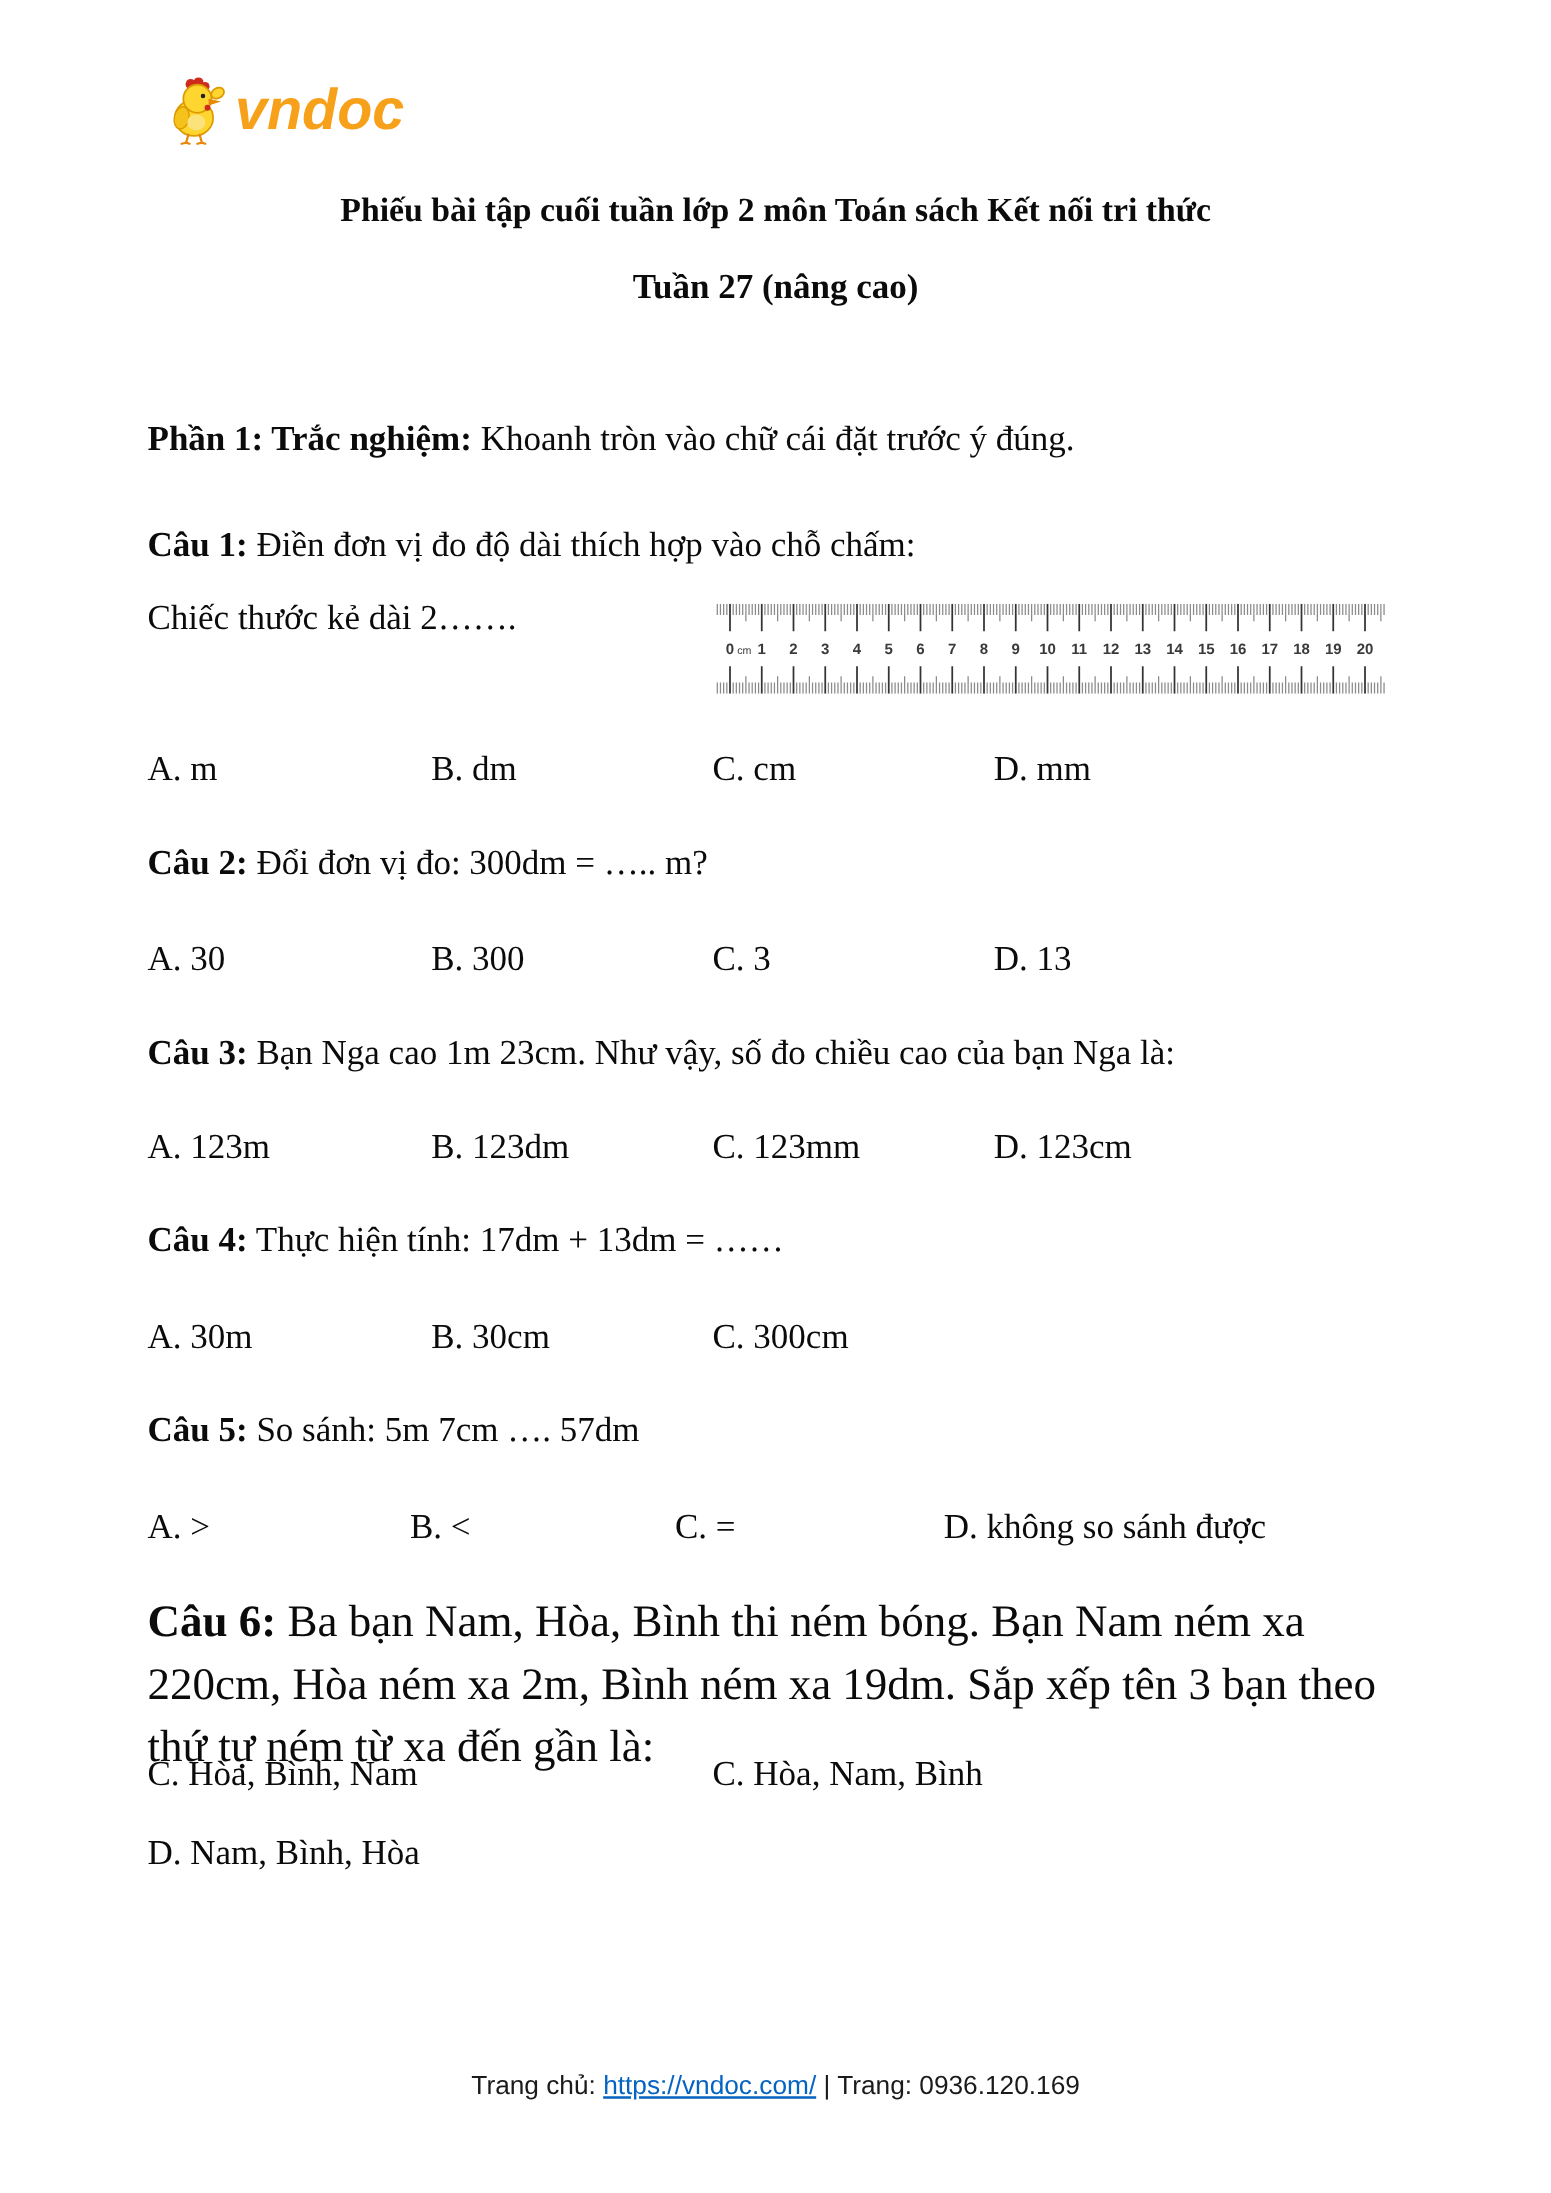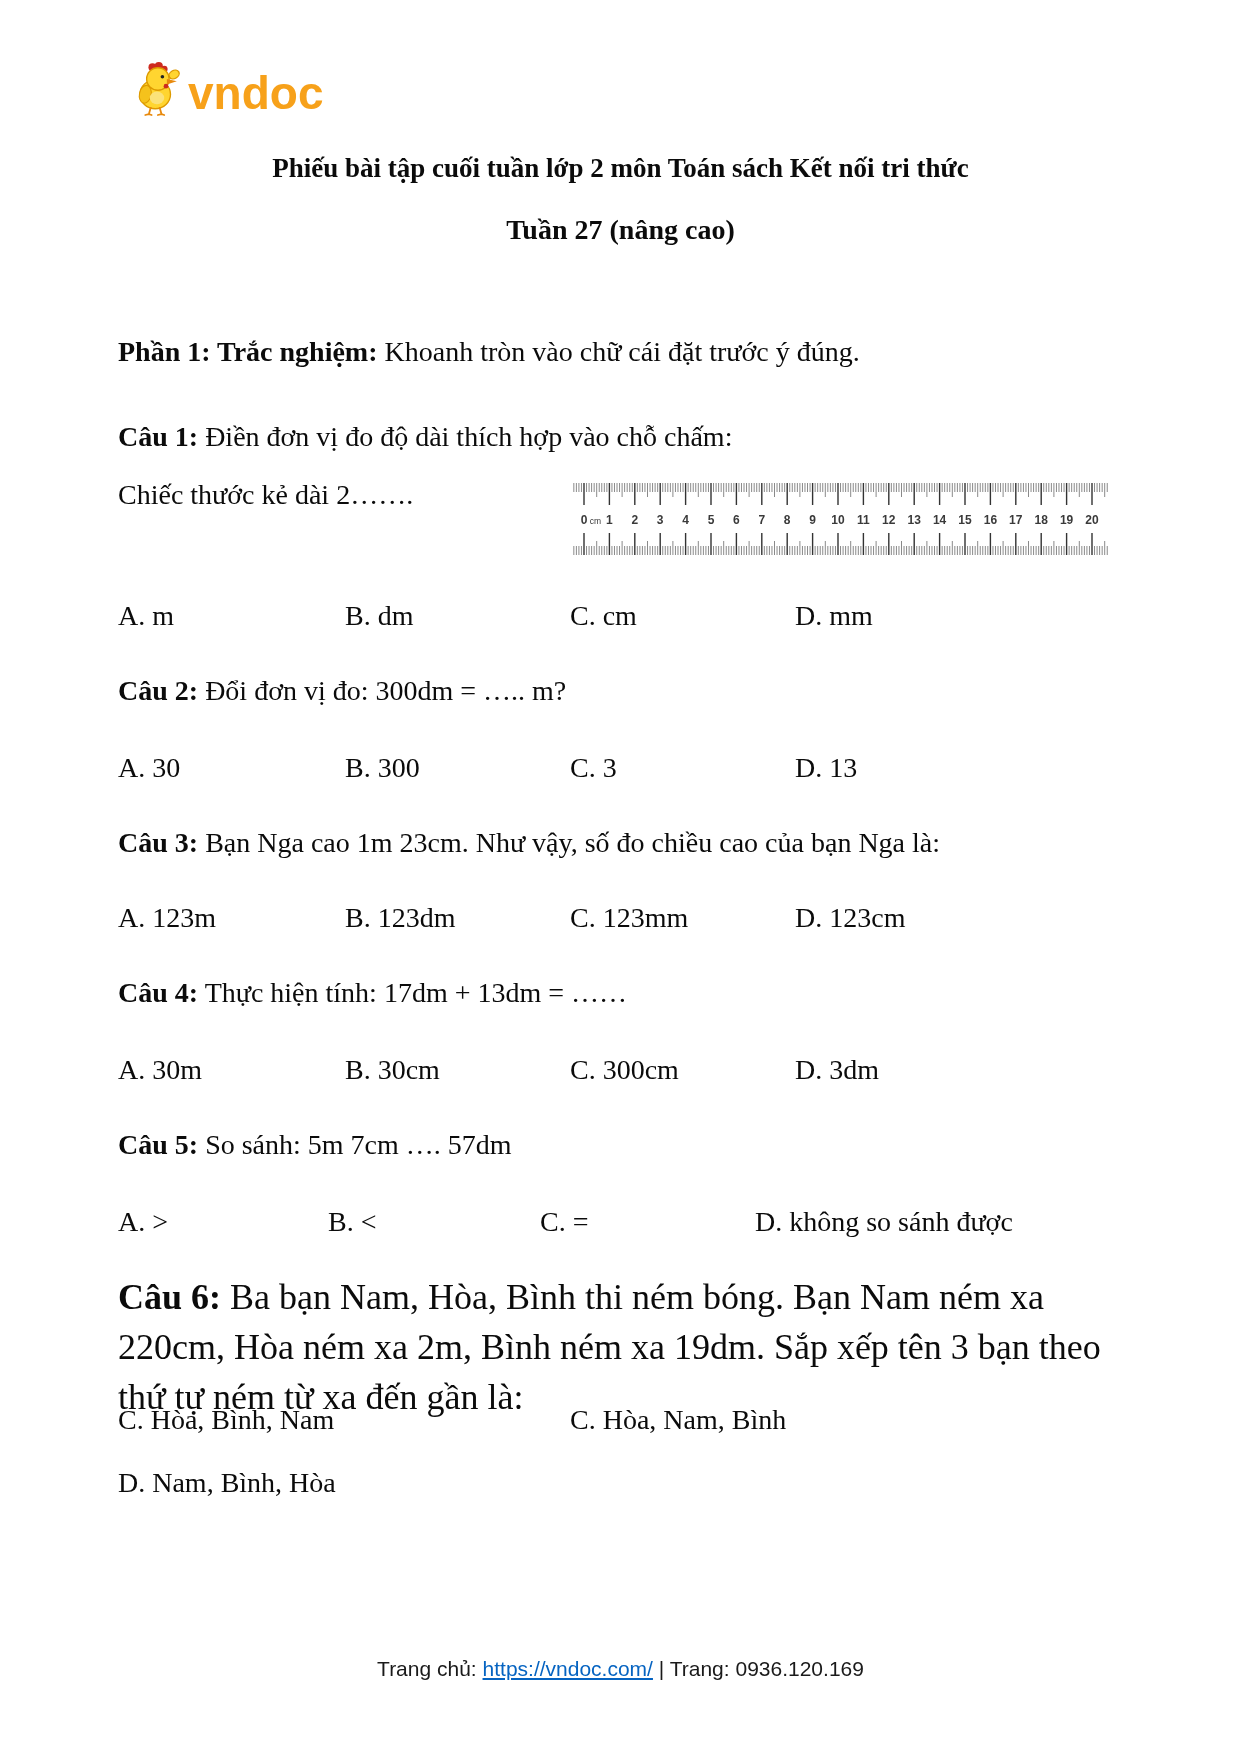--- a/index.html
+++ b/index.html
@@ -22,21 +22,21 @@
     grid-template-columns:227px 225px 225px 1fr;
     font-size:28px; line-height:36px;
   }
   .opts2col {
     display:grid;
     grid-template-columns:452px 1fr;
     row-gap:27px;
     font-size:28px; line-height:36px;
   }
   .q6 { font-size:36px; line-height:50px; }
-  .logo { position:absolute; left:130px; top:60px; display:flex; align-items:flex-end; gap:4px; }
+  .logo { position:absolute; left:130px; top:60px; display:flex; align-items:flex-start; gap:4px;font-style:italic; }
   .wordmark {
     font-family:"Liberation Sans","DejaVu Sans",sans-serif;
     font-weight:bold; font-size:46px; letter-spacing:0px;
     color:#F7A11A;
   }
   .ruler-wrap { position:absolute; left:570px; top:483px; width:540px; height:72px; }
   .footer {
     position:absolute; left:0; right:0; top:1655px;
     text-align:center;
     font-family:"Liberation Sans","DejaVu Sans",sans-serif;
@@ -571,21 +571,20 @@
 </div>
 
 <p class="abs line" style="top:975px">
   <b class="lbl">Câu 4:</b>
   <span>Thực hiện tính: 17dm + 13dm = ……</span>
 </p>
 <div class="abs opts" style="top:1052px">
   <span>A. 30m</span>
   <span>B. 30cm</span>
   <span>C. 300cm</span>
-  <span>D. 3dm</span>
 </div>
 
 <p class="abs line" style="top:1127px">
   <b class="lbl">Câu 5:</b>
   <span>So sánh: 5m 7cm …. 57dm</span>
 </p>
 <div class="abs opts" style="top:1204px;grid-template-columns:210px 212px 215px 1fr">
   <span>A. &gt;</span>
   <span>B. &lt;</span>
   <span>C. =</span>

